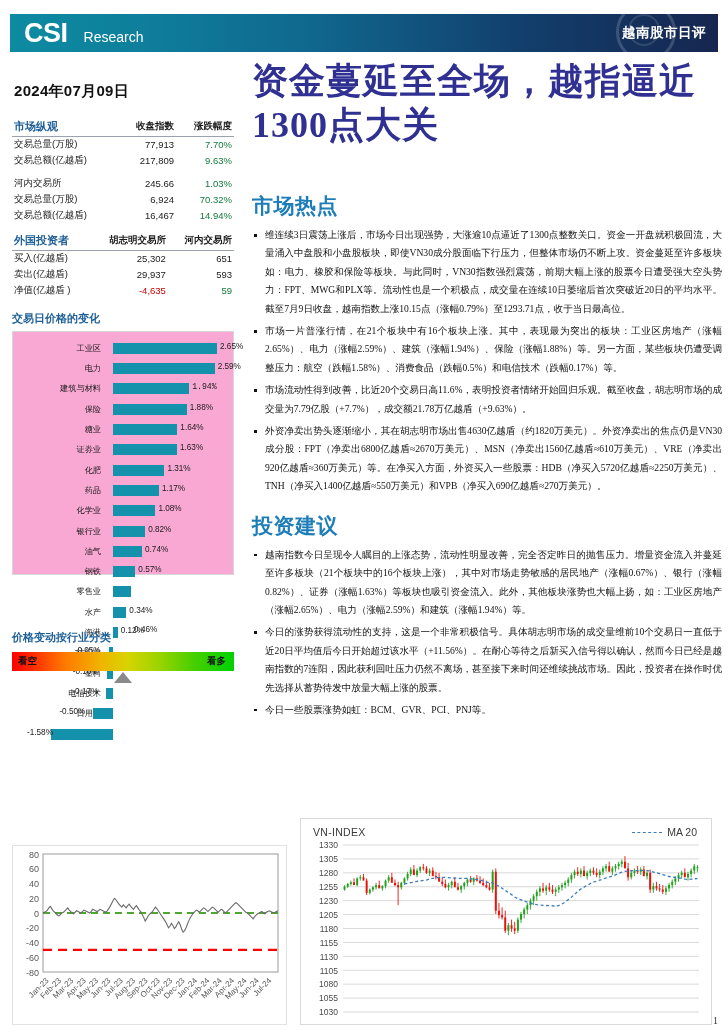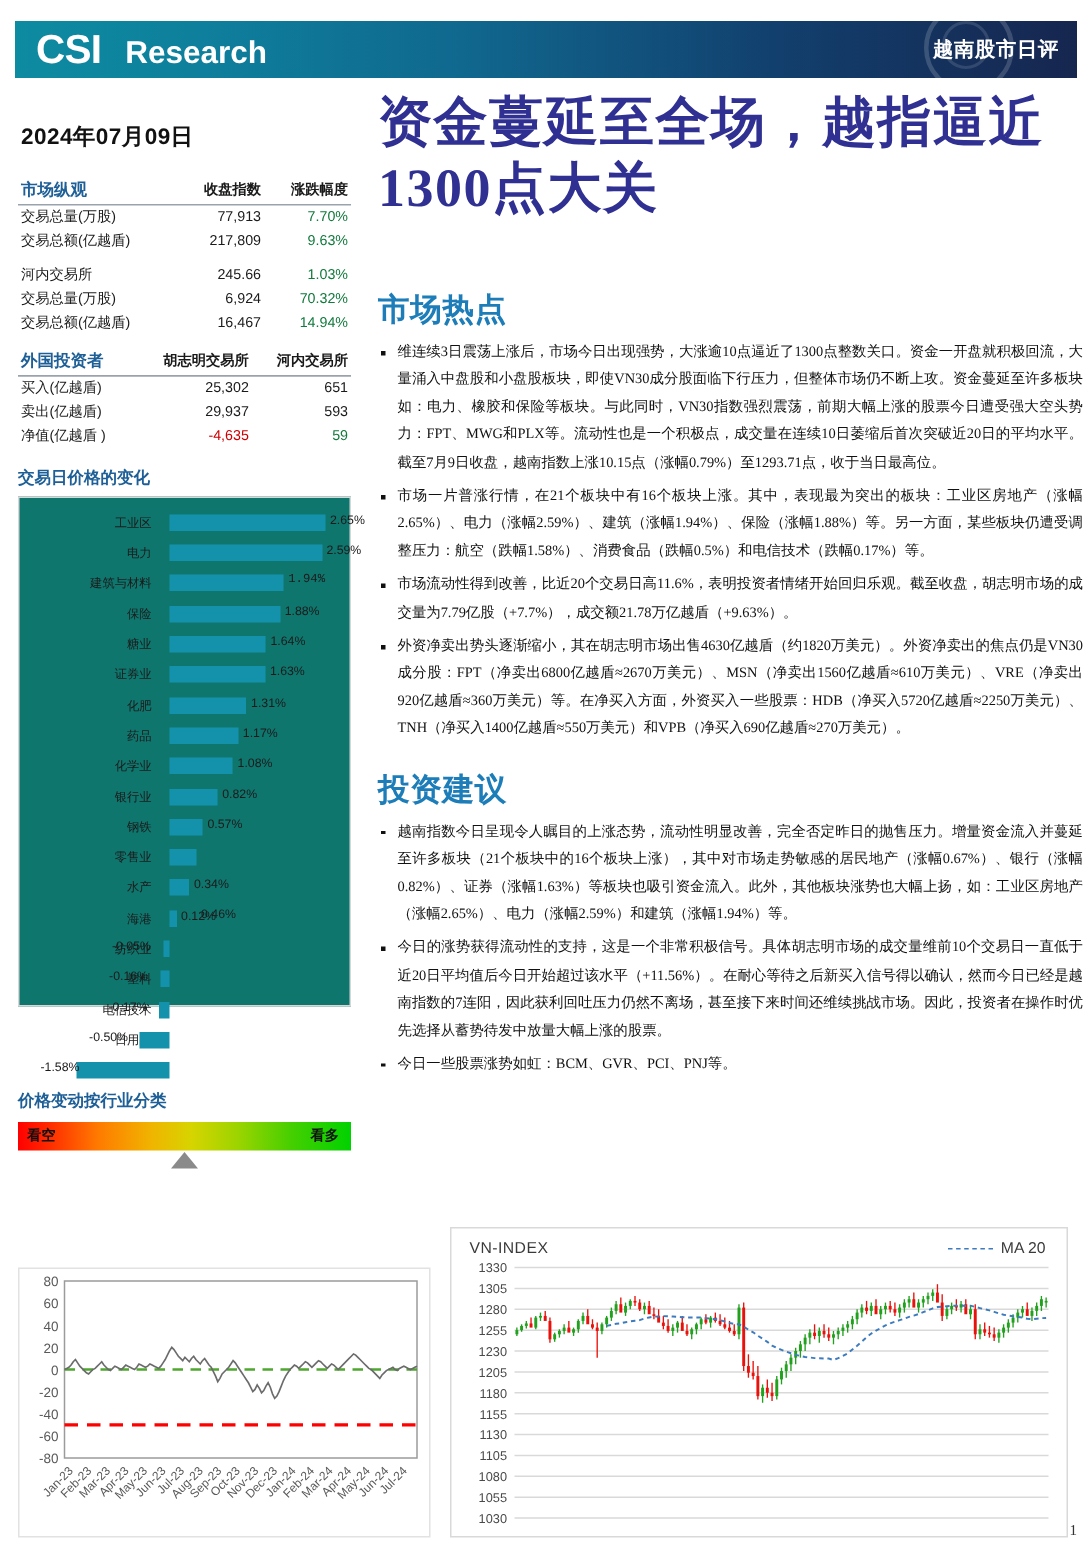--- a/index.html
+++ b/index.html
@@ -18,21 +18,21 @@
   .topbar .seal{
     position:absolute;right:42px;top:-12px;width:54px;height:54px;border-radius:50%;
     border:3px solid rgba(255,255,255,.17);
   }
   .topbar .seal:after{
     content:"";position:absolute;left:9px;top:9px;width:28px;height:28px;border-radius:50%;
     border:2px solid rgba(255,255,255,.13);
   }
   .brand{display:flex;align-items:baseline;gap:16px;padding-left:14px;}
   .brand .csi{color:#ffffff;font-size:27px;font-weight:700;letter-spacing:-.5px;line-height:1;}
-  .brand .research{color:#ffffff;font-size:21px;font-weight:700;line-height:1;}
+  .brand .research{color:#ffffff;font-size:14px;font-weight:400;line-height:1;}
   .topbar-right{
     color:#ffffff;font-size:13.5px;font-weight:700;padding-right:12px;z-index:2;
     letter-spacing:.5px;
   }
   
   .dateline{
     position:absolute;left:14px;top:82px;width:215px;
     font-size:15px;font-weight:700;color:#111111;letter-spacing:.3px;
   }
   .headline{
@@ -53,22 +53,22 @@
   .tbl td.lbl{text-align:left;}
   .pos{color:#127a3d;}
   .neg{color:#cc0000;}
   .spacer-row td{height:7px;padding:0;}
   
   .sec-head{
     color:#1d5f96;font-size:11px;font-weight:700;margin:13px 0 5px 0;
   }
   
   .barbox{
-    border:1px solid #d7d7d7;background:#0f766e;padding:6px 6px 7px 6px;
-    height:340px;box-sizing:border-box;
+    border:1px solid #d7d7d7;background:#f9a8d4;padding:6px 6px 7px 6px;
+    height:244px;box-sizing:border-box;
   }
   .brow{display:flex;align-items:center;height:20.3px;font-size:8.2px;color:#1a1a1a;}
   .brow .bname{width:82px;text-align:right;padding-right:4px;white-space:nowrap;}
   .brow .btrack{position:relative;flex:1;height:11px;}
   .brow .bfill{position:absolute;top:0;height:11px;background:#1491ab;}
   .brow .bval{position:absolute;top:-1px;font-size:8.2px;color:#1a1a1a;white-space:nowrap;}
   
   .gauge-wrap{margin-top:7px;}
   .gauge{
     position:relative;height:19px;width:100%;
@@ -265,20 +265,27 @@
         <div class="btrack">
           <div class="bfill" style="left: 8px; width: 42.3849px;"></div>
           <div class="bval" style="left: 53.3849px;">1.08%</div>
         </div>
       </div>
       <div class="brow">
         <div class="bname">银行业</div>
         <div class="btrack">
           <div class="bfill" style="left: 8px; width: 32.1811px;"></div>
           <div class="bval" style="left: 43.1811px;">0.82%</div>
+        </div>
+      </div>
+      <div class="brow">
+        <div class="bname">油气</div>
+        <div class="btrack">
+          <div class="bfill" style="left: 8px; width: 29.0415px;"></div>
+          <div class="bval" style="left: 40.0415px;">0.74%</div>
         </div>
       </div>
       <div class="brow">
         <div class="bname">钢铁</div>
         <div class="btrack">
           <div class="bfill" style="left: 8px; width: 22.3698px;"></div>
           <div class="bval" style="left: 33.3698px;">0.57%</div>
         </div>
       </div>
       <div class="brow">

